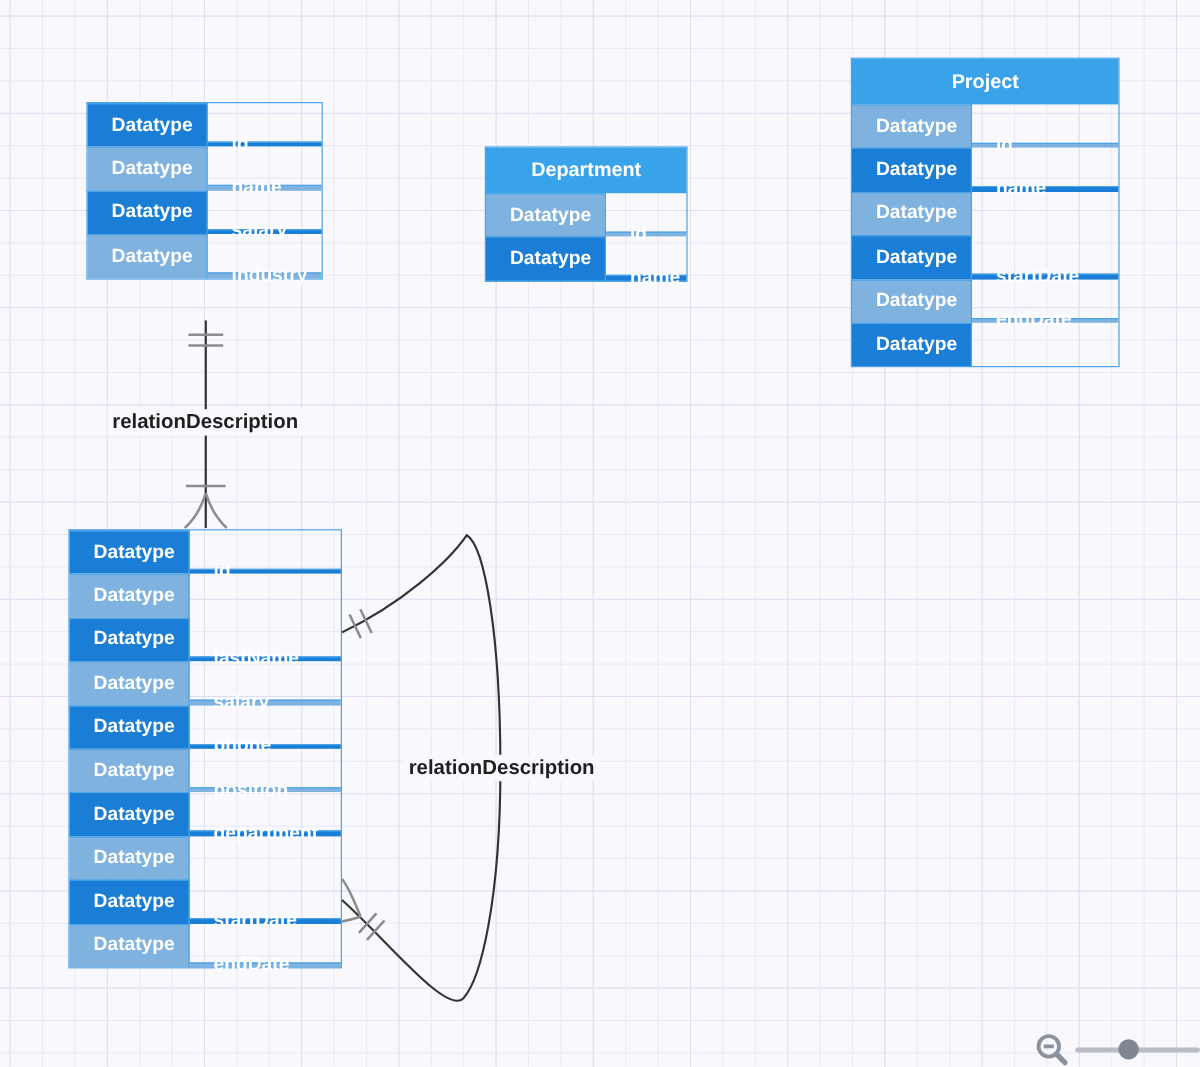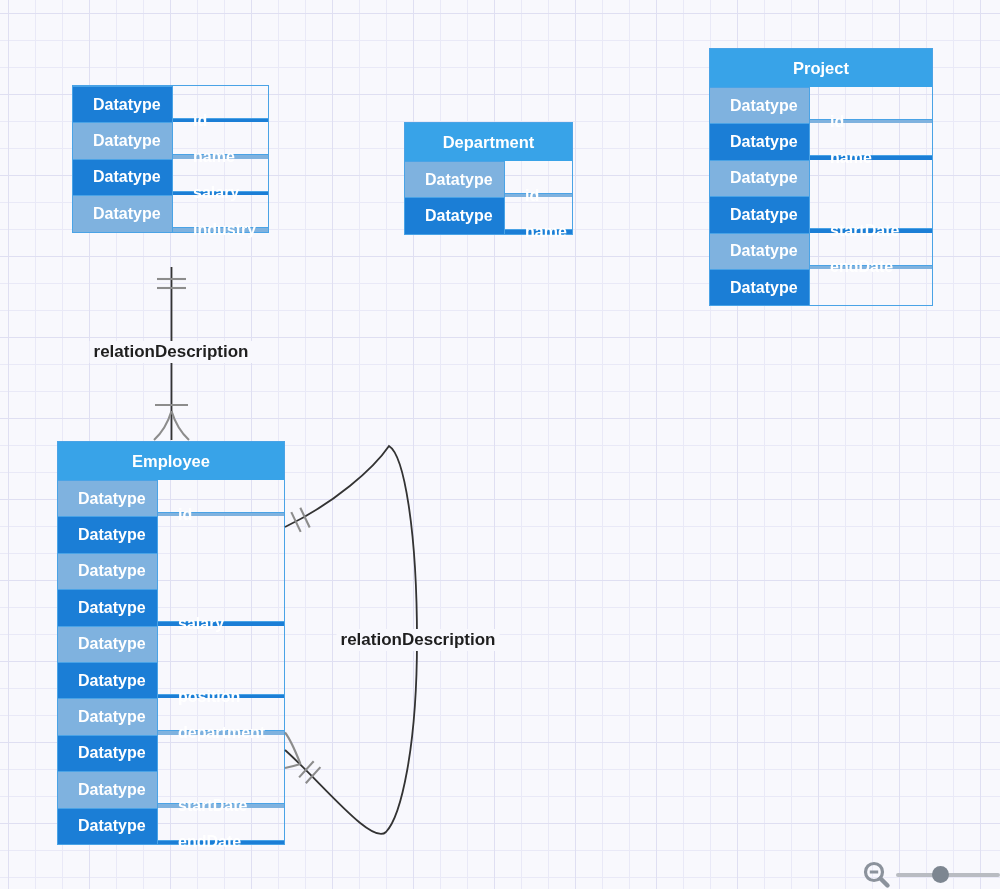--- a/index.html
+++ b/index.html
@@ -130,37 +130,38 @@
     <div class="erow">
       <div class="cell ctype">Datatype</div>
       <div class="cell cname">endDate</div>
     </div>
     <div class="erow">
       <div class="cell ctype">Datatype</div>
     </div>
   </div>
 
   <div class="entity" style="left:57px;top:441px;width:228px;">
-    <div class="etitle">Employee</div>
-    <div class="erow">
-      <div class="cell ctype">Datatype</div>
-      <div class="cell cname">id</div>
-    </div>
-    <div class="erow">
-      <div class="cell ctype">Datatype</div>
-    </div>
-    <div class="erow">
-      <div class="cell ctype">Datatype</div>
+    <div class="erow">
+      <div class="cell ctype">Datatype</div>
+      <div class="cell cname">id</div>
+    </div>
+    <div class="erow">
+      <div class="cell ctype">Datatype</div>
+    </div>
+    <div class="erow">
+      <div class="cell ctype">Datatype</div>
+      <div class="cell cname">lastName</div>
     </div>
     <div class="erow">
       <div class="cell ctype">Datatype</div>
       <div class="cell cname">salary</div>
     </div>
     <div class="erow">
       <div class="cell ctype">Datatype</div>
+      <div class="cell cname">phone</div>
     </div>
     <div class="erow">
       <div class="cell ctype">Datatype</div>
       <div class="cell cname">position</div>
     </div>
     <div class="erow">
       <div class="cell ctype">Datatype</div>
       <div class="cell cname">department</div>
     </div>
     <div class="erow">

